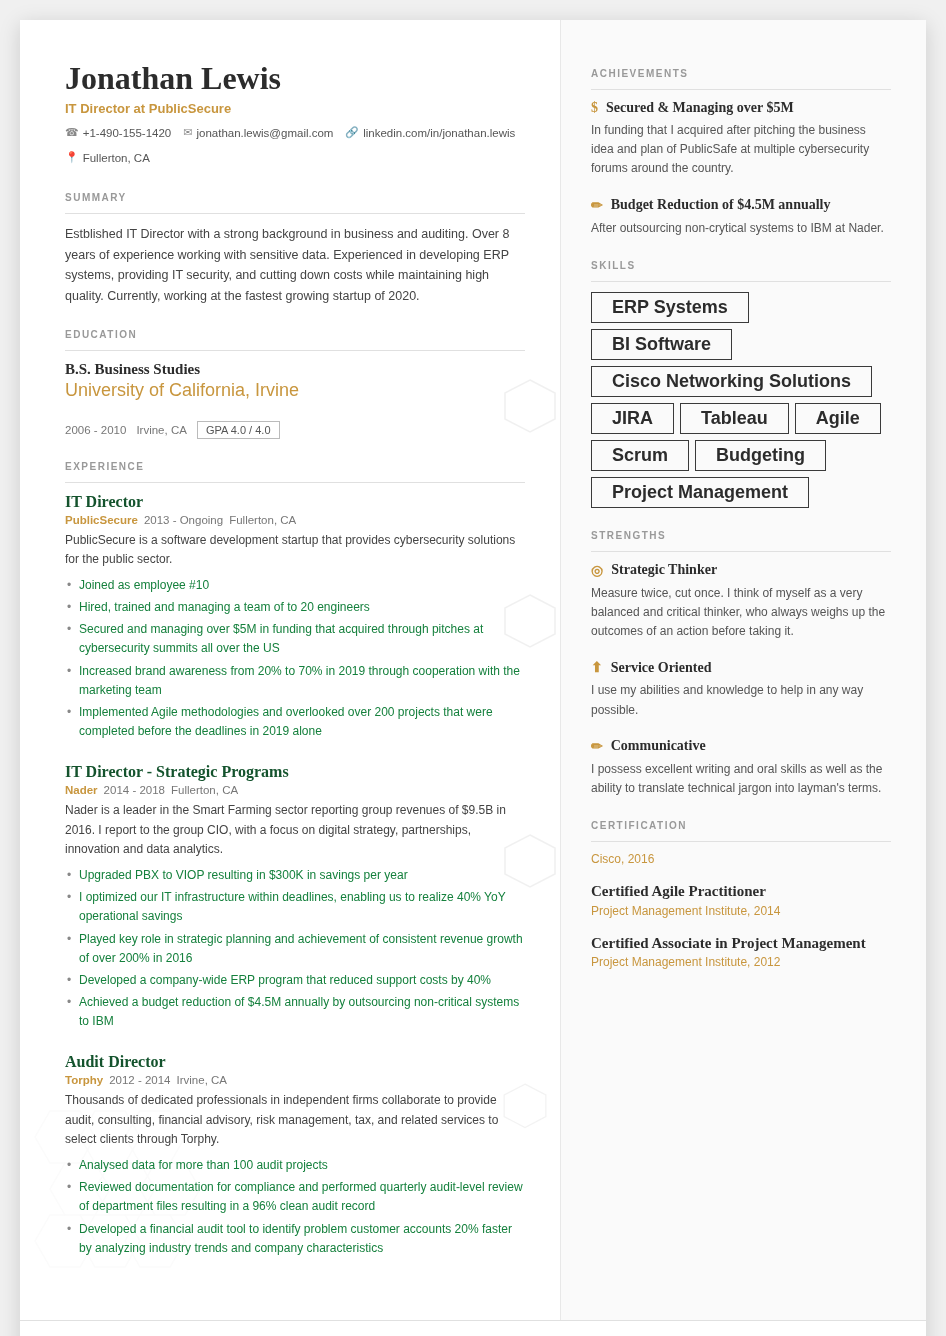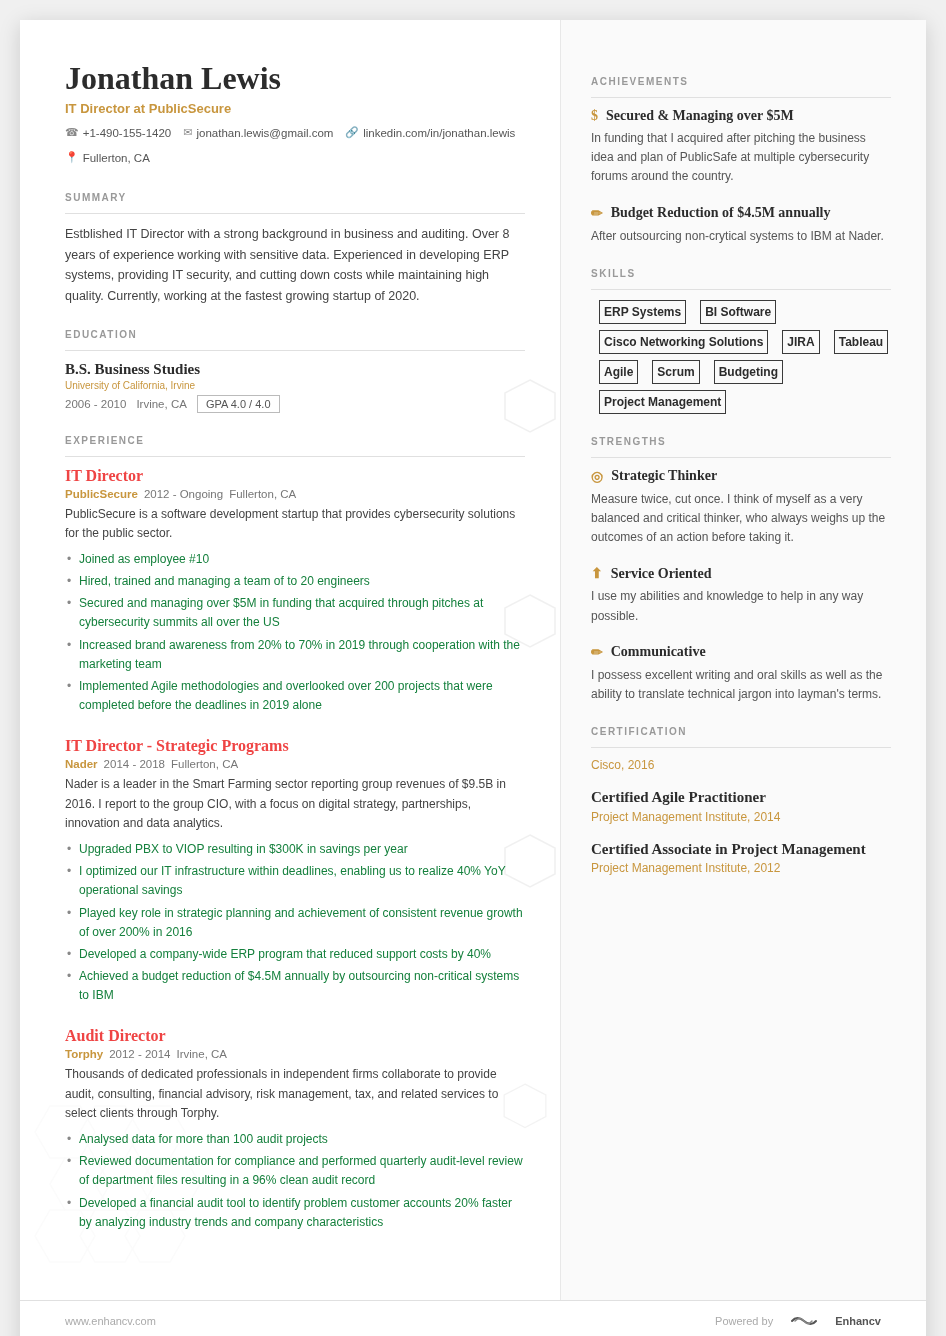--- a/index.html
+++ b/index.html
@@ -127,23 +127,23 @@
 
     
     .edu-degree {
       font-size: 15px;
       font-weight: 700;
       color: #2c2c2c;
       margin-bottom: 2px;
       font-family: Georgia, serif;
     }
     .edu-school {
-      font-size: 10px;
+      font-size: 18px;
       color: #c8963e;
-      margin-bottom: 4px;
+      margin-bottom: 20px;
       font-family: Arial, sans-serif;
     }
     .edu-meta {
       font-size: 11.5px;
       color: #777;
       font-family: Arial, sans-serif;
       display: flex;
       align-items: center;
       gap: 10px;
     }
@@ -155,21 +155,21 @@
       font-family: Arial, sans-serif;
     }
 
     
     .exp-item {
       margin-bottom: 22px;
     }
     .exp-title {
       font-size: 16px;
       font-weight: 700;
-      color: #ef4444;
+      color: #14532d;
       font-family: Georgia, serif;
       margin-bottom: 3px;
     }
     .exp-meta {
       font-size: 11.5px;
       color: #777;
       font-family: Arial, sans-serif;
       margin-bottom: 5px;
       display: flex;
       align-items: flex-start;
@@ -233,26 +233,25 @@
 
     
     .skills-grid {
       display: flex;
       flex-wrap: wrap;
       gap: 6px;
       margin-top: 8px;
     }
     .skill-tag {
       border: 1.5px solid #3a3a3a;
-      padding: 4px 4px;
-      font-size: 12px;
+      padding: 4px 20px;
+      font-size: 18px;
       color: #2c2c2c;
       font-family: Arial, sans-serif;
       font-weight: 600;
-      margin-left: 8px;
     }
 
     
     .strength-item {
       margin-bottom: 18px;
     }
     .strength-heading {
       font-size: 14px;
       font-weight: 700;
       color: #2c2c2c;
@@ -425,21 +424,21 @@
       </div>
 
       <div class="section-label">EXPERIENCE</div>
       <div class="divider"></div>
 
       <div id="experience-container">
           <div class="exp-item">
       <div class="exp-title">IT Director</div>
       <div class="exp-meta">
         <span class="exp-company">PublicSecure</span>
-        <span>2012 - Ongoing</span>
+        <span>2013 - Ongoing</span>
         <span>Fullerton, CA</span>
       </div>
       <div class="exp-desc">PublicSecure is a software development startup that provides cybersecurity solutions for the public sector.</div>
       <ul class="exp-bullets">
               <li>Joined as employee #10</li>
               <li>Hired, trained and managing a team of to 20 engineers</li>
               <li>Secured and managing over $5M in funding that acquired through pitches at cybersecurity summits all over the US</li>
               <li>Increased brand awareness from 20% to 70% in 2019 through cooperation with the marketing team</li>
               <li>Implemented Agile methodologies and overlooked over 200 projects that were completed before the deadlines in 2019 alone</li>
             </ul>
@@ -473,21 +472,21 @@
               <li>Reviewed documentation for compliance and performed quarterly audit-level review of department files resulting in a 96% clean audit record</li>
               <li>Developed a financial audit tool to identify problem customer accounts 20% faster by analyzing industry trends and company characteristics</li>
             </ul>
     </div>
         </div>
 
     </div>
 
     <div class="right-col">
 
-      <div class="section-label" style="margin-top:16px;">ACHIEVEMENTS</div>
+      <div class="section-label" style="margin-top:8px;">ACHIEVEMENTS</div>
       <div class="divider"></div>
       <div id="achievements-container">
           <div class="achievement-item">
       <div class="achievement-heading">
         <span class="achievement-icon">$</span>
         <span>Secured &amp; Managing over $5M</span>
       </div>
       <div class="achievement-text">In funding that I acquired after pitching the business idea and plan of PublicSafe at multiple cybersecurity forums around the country.</div>
     </div>
           <div class="achievement-item">

